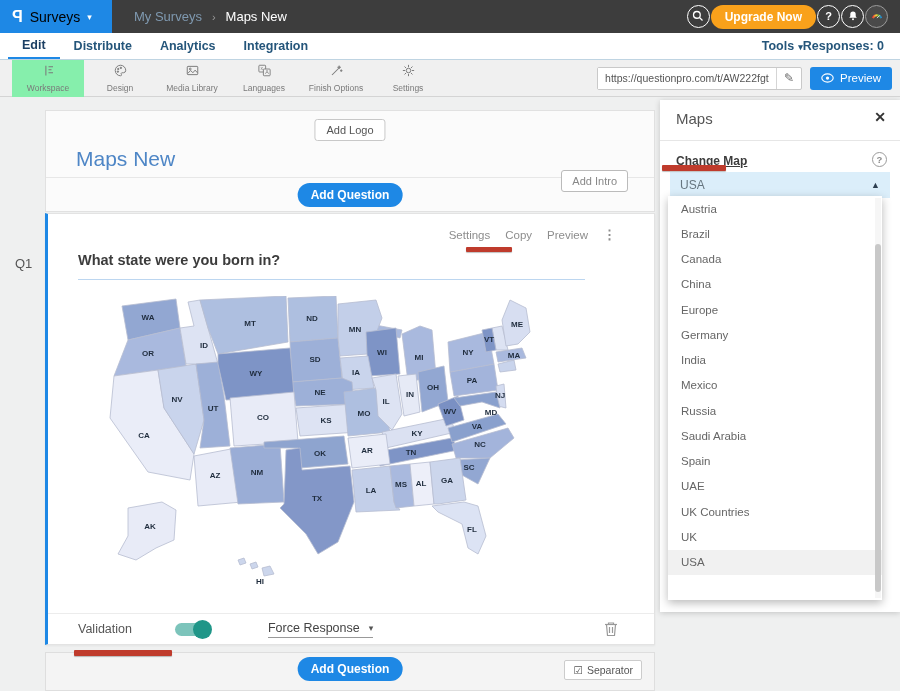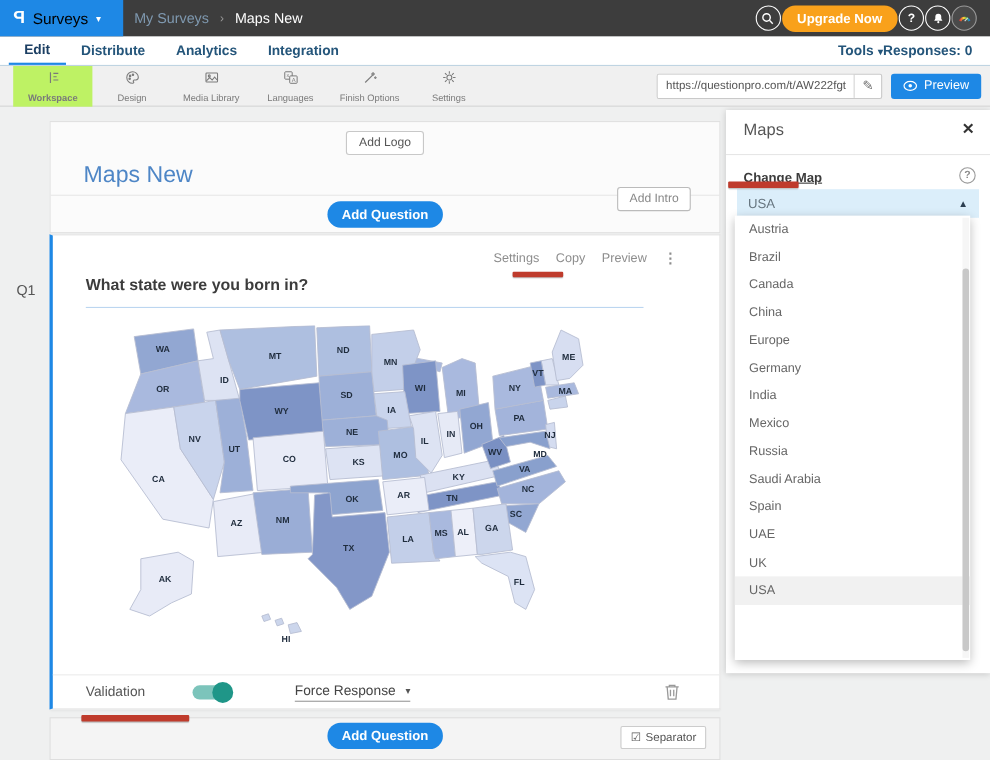--- a/index.html
+++ b/index.html
@@ -7,39 +7,39 @@
   body {
     font-family: "Liberation Sans", sans-serif;
     background:#eff0f0; position:relative; overflow:hidden;
   }
   
   .topbar { position:absolute; left:0; top:0; width:900px; height:33px; background:#3d3d3d; display:flex; align-items:center; z-index:30;}
   .logo-area { width:112px; height:33px; background:#1e88e5; display:flex; align-items:center; gap:7px; padding-left:12px; cursor:pointer;}
   .logo-p { color:#fff; font-weight:bold; font-size:16px; transform:scaleX(-1); display:inline-block;}
   .logo-txt { color:#000000; font-size:14px; }
   .logo-caret { color:#fff; font-size:9px; }
-  .crumbs { display:flex; align-items:center; gap:10px; margin-left:10px; font-size:13px;}
+  .crumbs { display:flex; align-items:center; gap:10px; margin-left:22px; font-size:13px;}
   .crumb-muted { color:#7f99b0; }
   .crumb-sep { color:#9a9a9a; font-size:11px;}
   .crumb-current { color:#fff; }
-  .topbar-right { margin-left:auto; display:flex; align-items:center; gap:1px; padding-right:12px;}
+  .topbar-right { margin-left:auto; display:flex; gap:1px; padding-right:12px;}
   .circ-btn { width:23px; height:23px; border:1.5px solid #fff; border-radius:50%; display:flex; align-items:center; justify-content:center; color:#fff; font-size:11px; font-weight:bold; cursor:pointer;}
   .upgrade-btn { background:#f9a11b; color:#fff; font-size:12px; font-weight:bold; border:none; border-radius:13px; padding:5px 14px; cursor:pointer;}
   .avatar { width:23px; height:23px; border:1.5px solid #9a9a9a; border-radius:50%; background:#4a4a4a; display:flex; align-items:center; justify-content:center; cursor:pointer;}
   
   .tabbar { position:absolute; left:0; top:33px; width:900px; height:27px; background:#fff; border-bottom:1px solid #bfd4e2; display:flex; align-items:center; z-index:29;}
   .tabs { display:flex; align-items:center; height:100%; padding-left:8px;}
   .tab { font-size:12.5px; font-weight:bold; color:#24557a; padding:0 14px; height:100%; display:flex; align-items:center; cursor:pointer;}
   .tab.active { border-bottom:2px solid #1e88e5; color:#1c3f63;}
   .tabbar-right { margin-left:auto; display:flex; align-items:center; padding-right:16px; font-size:12.5px; font-weight:bold; color:#24557a;}
   .tools-caret { font-size:9px; margin-left:4px;}
   
   .toolbar { position:absolute; left:0; top:60px; width:900px; height:37px; background:#f0f0f0; border-bottom:1px solid #d4d4d4; display:flex; align-items:center; z-index:28;}
   .tb-item { width:72px; height:37px; display:flex; flex-direction:column; align-items:center; justify-content:center; gap:1px; cursor:pointer;}
-  .tb-item.active { background:#bef264;font-weight:bold; }
+  .tb-item.active { background:#86efac; }
   .tb-item svg { width:15px; height:15px; }
   .tb-label { font-size:8.5px; color:#7a7a7a; }
   .toolbar-right { margin-left:auto; display:flex; align-items:center; gap:8px; padding-right:8px;}
   .url-wrap { display:flex; border:1px solid #c9c9c9; background:#fff; border-radius:2px; height:23px;}
   .url-input { border:none; outline:none; width:178px; font-size:10.5px; color:#555; padding:0 7px; font-family:"Liberation Sans",sans-serif;}
   .url-edit { width:25px; border-left:1px solid #d5d5d5; display:flex; align-items:center; justify-content:center; color:#666; font-size:12px; cursor:pointer;}
   .preview-btn { background:#1e88e5; color:#fff; border:none; border-radius:3px; height:23px; padding:0 11px; font-size:11.5px; display:flex; align-items:center; gap:6px; cursor:pointer;}
   
   .survey-card { position:absolute; left:45px; top:110px; width:610px; height:102px; background:#fbfbfb; border:1px solid #e1e1e1;}
   .add-logo { position:absolute; left:50%; transform:translateX(-50%); top:8px; background:#fff; border:1px solid #c8c8c8; border-radius:3px; font-size:11px; color:#555; padding:4px 11px; cursor:pointer;}
@@ -395,20 +395,21 @@
     <div class="dd-item">Canada</div>
     <div class="dd-item">China</div>
     <div class="dd-item">Europe</div>
     <div class="dd-item">Germany</div>
     <div class="dd-item">India</div>
     <div class="dd-item">Mexico</div>
     <div class="dd-item">Russia</div>
     <div class="dd-item">Saudi Arabia</div>
     <div class="dd-item">Spain</div>
     <div class="dd-item">UAE</div>
+    <div class="dd-item">UK Countries</div>
     <div class="dd-item">UK</div>
     <div class="dd-item selected">USA</div>
     <div class="dd-scroll-track"></div>
   <div class="dd-scroll-thumb"></div>
 </div>
 
 <div class="annot annot-settings"></div>
 <div class="annot annot-changemap"></div>
 <div class="annot annot-validation"></div>
 

